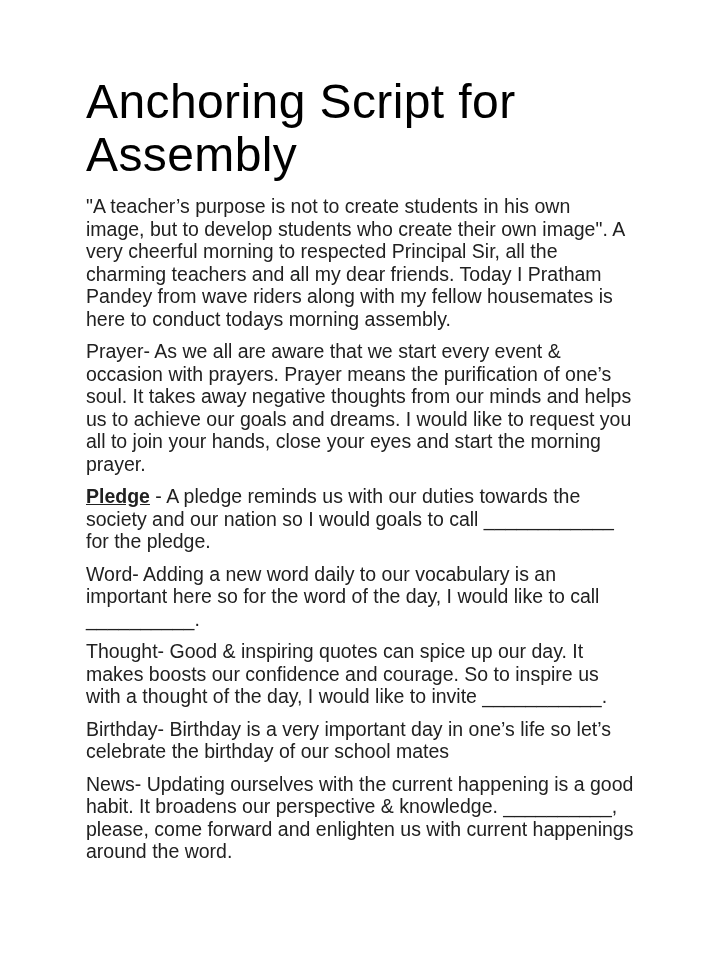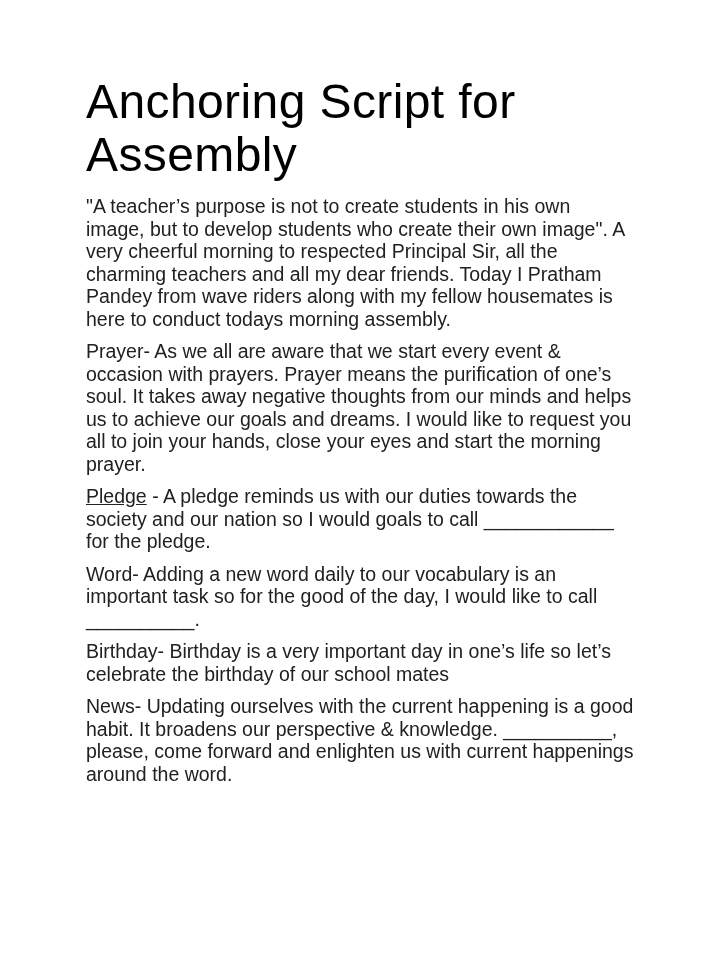--- a/index.html
+++ b/index.html
@@ -25,33 +25,35 @@
     margin: 0 0 14px 0;
   }
   .doc-para {
     font-size: 19.5px;
     line-height: 22.5px;
     color: #212121;
     margin: 0 0 10px 0;
   }
   .doc-para .lead {
     text-decoration: underline;
+    font-weight: bold;
   }
 </style>
 </head>
 <body>
 
 <div class="page">
   <h1 class="doc-title">Anchoring Script for Assembly</h1>
 
   <p class="doc-para"><span class="lead"></span><span>"A teacher’s purpose is not to create students in his own image, but to develop students who create their own image". A very cheerful morning to respected Principal Sir, all the charming teachers and all my dear friends. Today I Pratham Pandey from wave riders along with my fellow housemates is here to conduct todays morning assembly.</span></p>
 
   <p class="doc-para"><span class="lead"></span><span>Prayer- As we all are aware that we start every event &amp; occasion with prayers. Prayer means the purification of one’s soul. It takes away negative thoughts from our minds and helps us to achieve our goals and dreams. I would like to request you all to join your hands, close your eyes and start the morning prayer.</span></p>
 
   <p class="doc-para"><span class="lead">Pledge</span><span> - A pledge reminds us with our duties towards the society and our nation so I would goals to call ____________ for the pledge.</span></p>
 
-  <p class="doc-para"><span class="lead"></span><span>Word- Adding a new word daily to our vocabulary is an important task so for the good of the day, I would like to call __________.</span></p>
+  <p class="doc-para"><span class="lead"></span><span>Word- Adding a new word daily to our vocabulary is an important here so for the word of the day, I would like to call __________.</span></p>
 
+  <p class="doc-para"><span class="lead"></span><span>Thought- Good &amp; inspiring quotes can spice up our day. It makes boosts our confidence and courage. So to inspire us with a thought of the day, I would like to invite ___________.</span></p>
 
   <p class="doc-para"><span class="lead"></span><span>Birthday- Birthday is a very important day in one’s life so let’s celebrate the birthday of our school mates</span></p>
 
   <p class="doc-para"><span class="lead"></span><span>News- Updating ourselves with the current happening is a good habit. It broadens our perspective &amp; knowledge. __________, please, come forward and enlighten us with current happenings around the word.</span></p>
 </div>
 
 </body></html>

